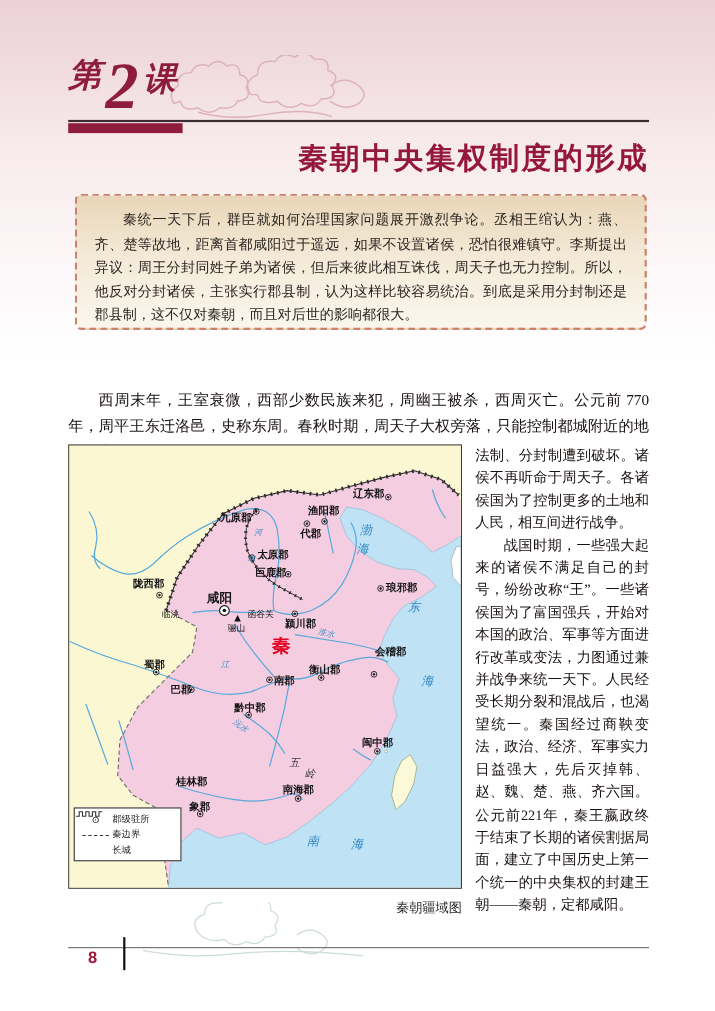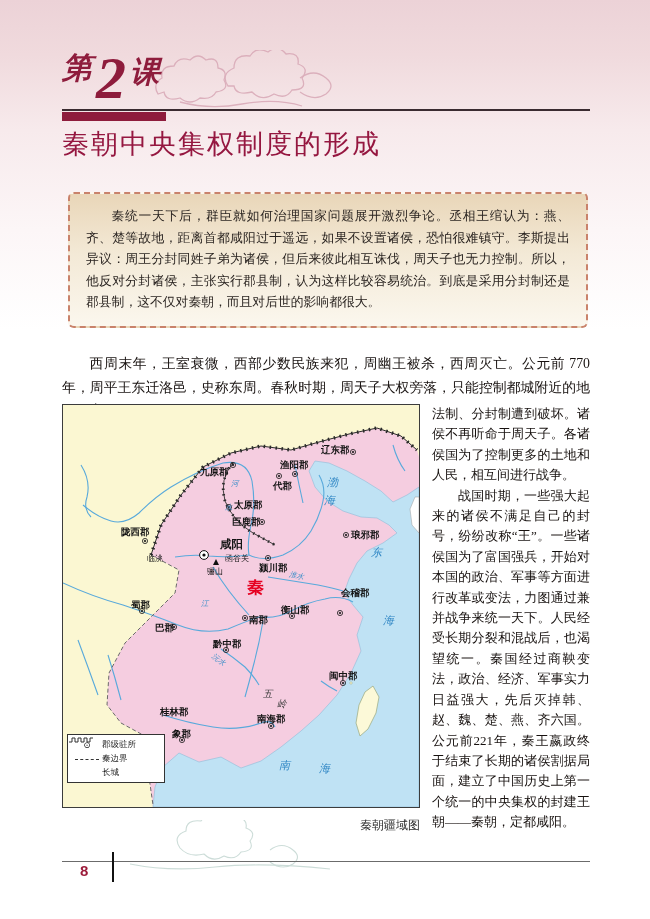--- a/index.html
+++ b/index.html
@@ -8,48 +8,48 @@
   .page{position:relative;width:650px;height:919px;
         background:linear-gradient(180deg,#ecd2d7 0px,#f0dadd 55px,#f7eaec 130px,#fcf6f7 230px,#ffffff 330px,#ffffff 100%);}
   
   .lesson{position:absolute;left:62px;top:48px;height:62px;color:#8e1c3c;}
   .lesson .zh1{font-size:30px;font-style:italic;font-weight:bold;vertical-align:18px;}
   .lesson .num{font-size:60px;font-weight:bold;font-style:italic;letter-spacing:0;line-height:60px;vertical-align:top;}
   .lesson .zh2{font-size:30px;font-style:italic;font-weight:bold;vertical-align:14px;}
   .header-cloud{position:absolute;left:150px;top:50px;opacity:.85;}
   .head-rule{position:absolute;left:62px;top:109px;width:528px;height:2px;background:#3a2b30;}
   .head-bar{position:absolute;left:62px;top:112px;width:104px;height:9px;background:#8e1c3c;}
-  .page-title{position:absolute;left:62px;top:126px;width:528px;text-align:left;
+  .page-title{position:absolute;left:62px;top:126px;width:528px;text-align:right;
       font-family:"Liberation Sans","DejaVu Sans",sans-serif;
-      font-size:27px;font-weight:normal;color:#951740;letter-spacing:2px;}
-  
-  .intro-box{position:absolute;left:68px;top:192px;width:484px;
+      font-size:27px;font-weight:bold;color:#951740;letter-spacing:2px;}
+  
+  .intro-box{position:absolute;left:68px;top:176px;width:484px;
       border:2px dashed #c9826b;border-radius:6px;
       background:linear-gradient(180deg,#e9d6b8 0%,#f3e9d6 45%,#fbf7ee 100%);
-      padding:12px 16px 12px 16px;}
+      padding:12px 16px 0 16px;}
   .intro-box p{margin:0;font-size:12.8px;line-height:21.5px;color:#2a2421;
       text-align:justify;text-indent:2em;}
   
   .section-head{position:absolute;left:62px;top:326px;color:#c5164e;
       font-family:"Liberation Sans","DejaVu Sans",sans-serif;font-weight:bold;font-size:16.5px;letter-spacing:1px;}
   .section-head .bullet{font-size:15px;margin-right:8px;font-weight:normal;}
   
   .para1{position:absolute;left:62px;top:352px;width:528px;margin:0;
       font-size:13.8px;line-height:23.5px;color:#17110f;text-align:justify;text-indent:2em;}
   .flow{position:absolute;left:62px;top:404px;width:528px;}
   .map-wrap{float:left;width:358px;margin-right:12px;}
   .col p{margin:0;font-size:13px;line-height:20.4px;color:#17110f;text-align:justify;}
   .col p.indent{text-indent:2em;}
   
   .map{position:relative;width:356px;height:402px;border:1px solid #3c3c3c;background:#fbf7d2;overflow:hidden;}
   .map svg{position:absolute;left:0;top:0;}
   .map-label{position:absolute;white-space:nowrap;color:#141414;
       font-size:9.5px;font-weight:bold;letter-spacing:0;line-height:10px;}
   .map-label.small{font-size:8px;font-weight:normal;}
-  .map-label.capital{font-size:11.5px;margin-left:32px;}
+  .map-label.capital{font-size:11.5px;}
   .map-label.state{color:#e60021;font-size:17px;letter-spacing:3px;}
   .map-label.sea{color:#2f86c4;font-style:italic;font-weight:normal;font-size:11px;}
   .map-label.river{color:#3b8fc9;font-style:italic;font-weight:normal;font-size:7.5px;}
   .map-label.mtn{color:#3a3a3a;font-style:italic;font-weight:normal;font-size:9.5px;}
   .legend{position:absolute;left:4px;top:329px;width:88px;background:#fff;
       border:1px solid #333;padding:3px 4px 2px 4px;}
   .legend .row{display:flex;align-items:center;height:14px;}
   .legend .sym{width:30px;text-align:center;font-size:9px;color:#222;flex:0 0 30px;}
   .legend .sym .dashline{display:inline-block;width:24px;border-top:1.6px dashed #333;vertical-align:middle;}
   .legend .lab{font-size:8.5px;color:#222;}

